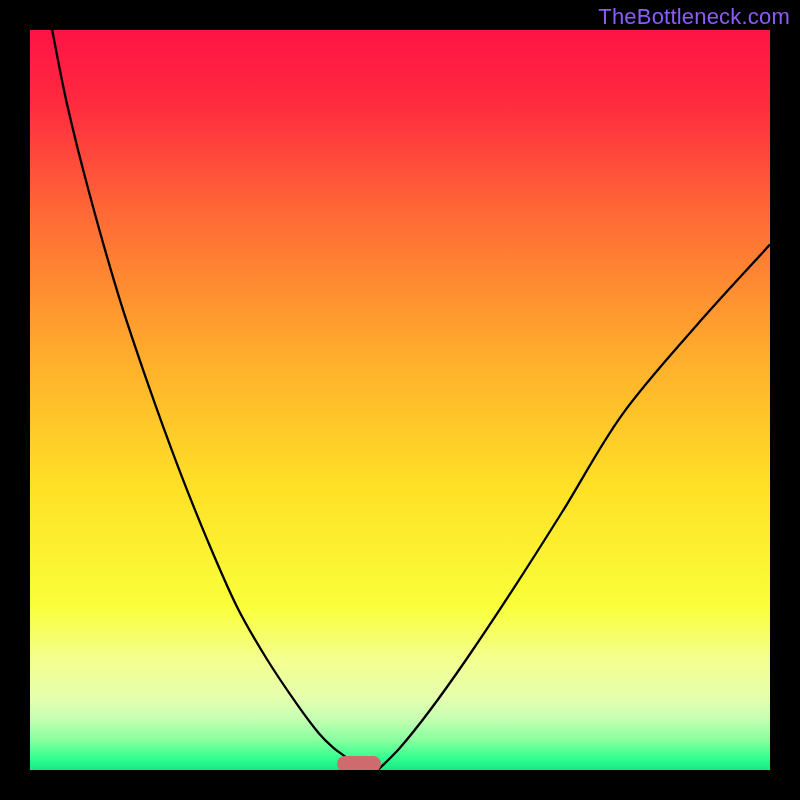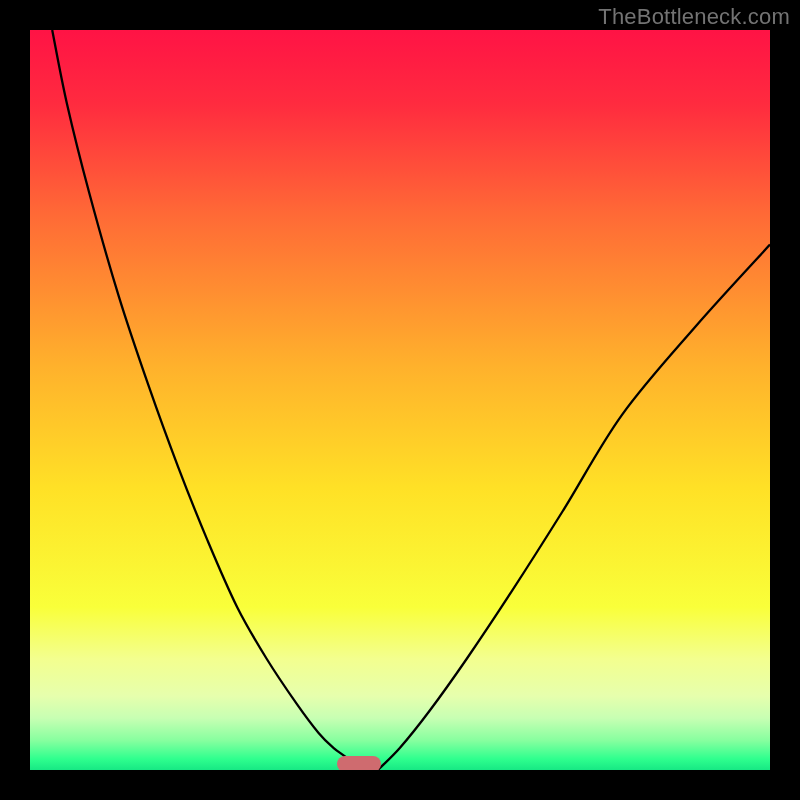--- a/index.html
+++ b/index.html
@@ -21,21 +21,21 @@
     left: 30px;
     top: 30px;
     width: 740px;
     height: 740px;
     overflow: hidden;
   }
   .watermark {
     position: absolute;
     top: 4px;
     right: 10px;
-    color: #737373;
+    color: #8b5cf6;
     font-size: 22px;
     font-weight: 500;
     letter-spacing: 0.2px;
     user-select: none;
   }
   .marker {
     position: absolute;
     background: #cf6b6f;
     border-radius: 9px;
     height: 16px;

